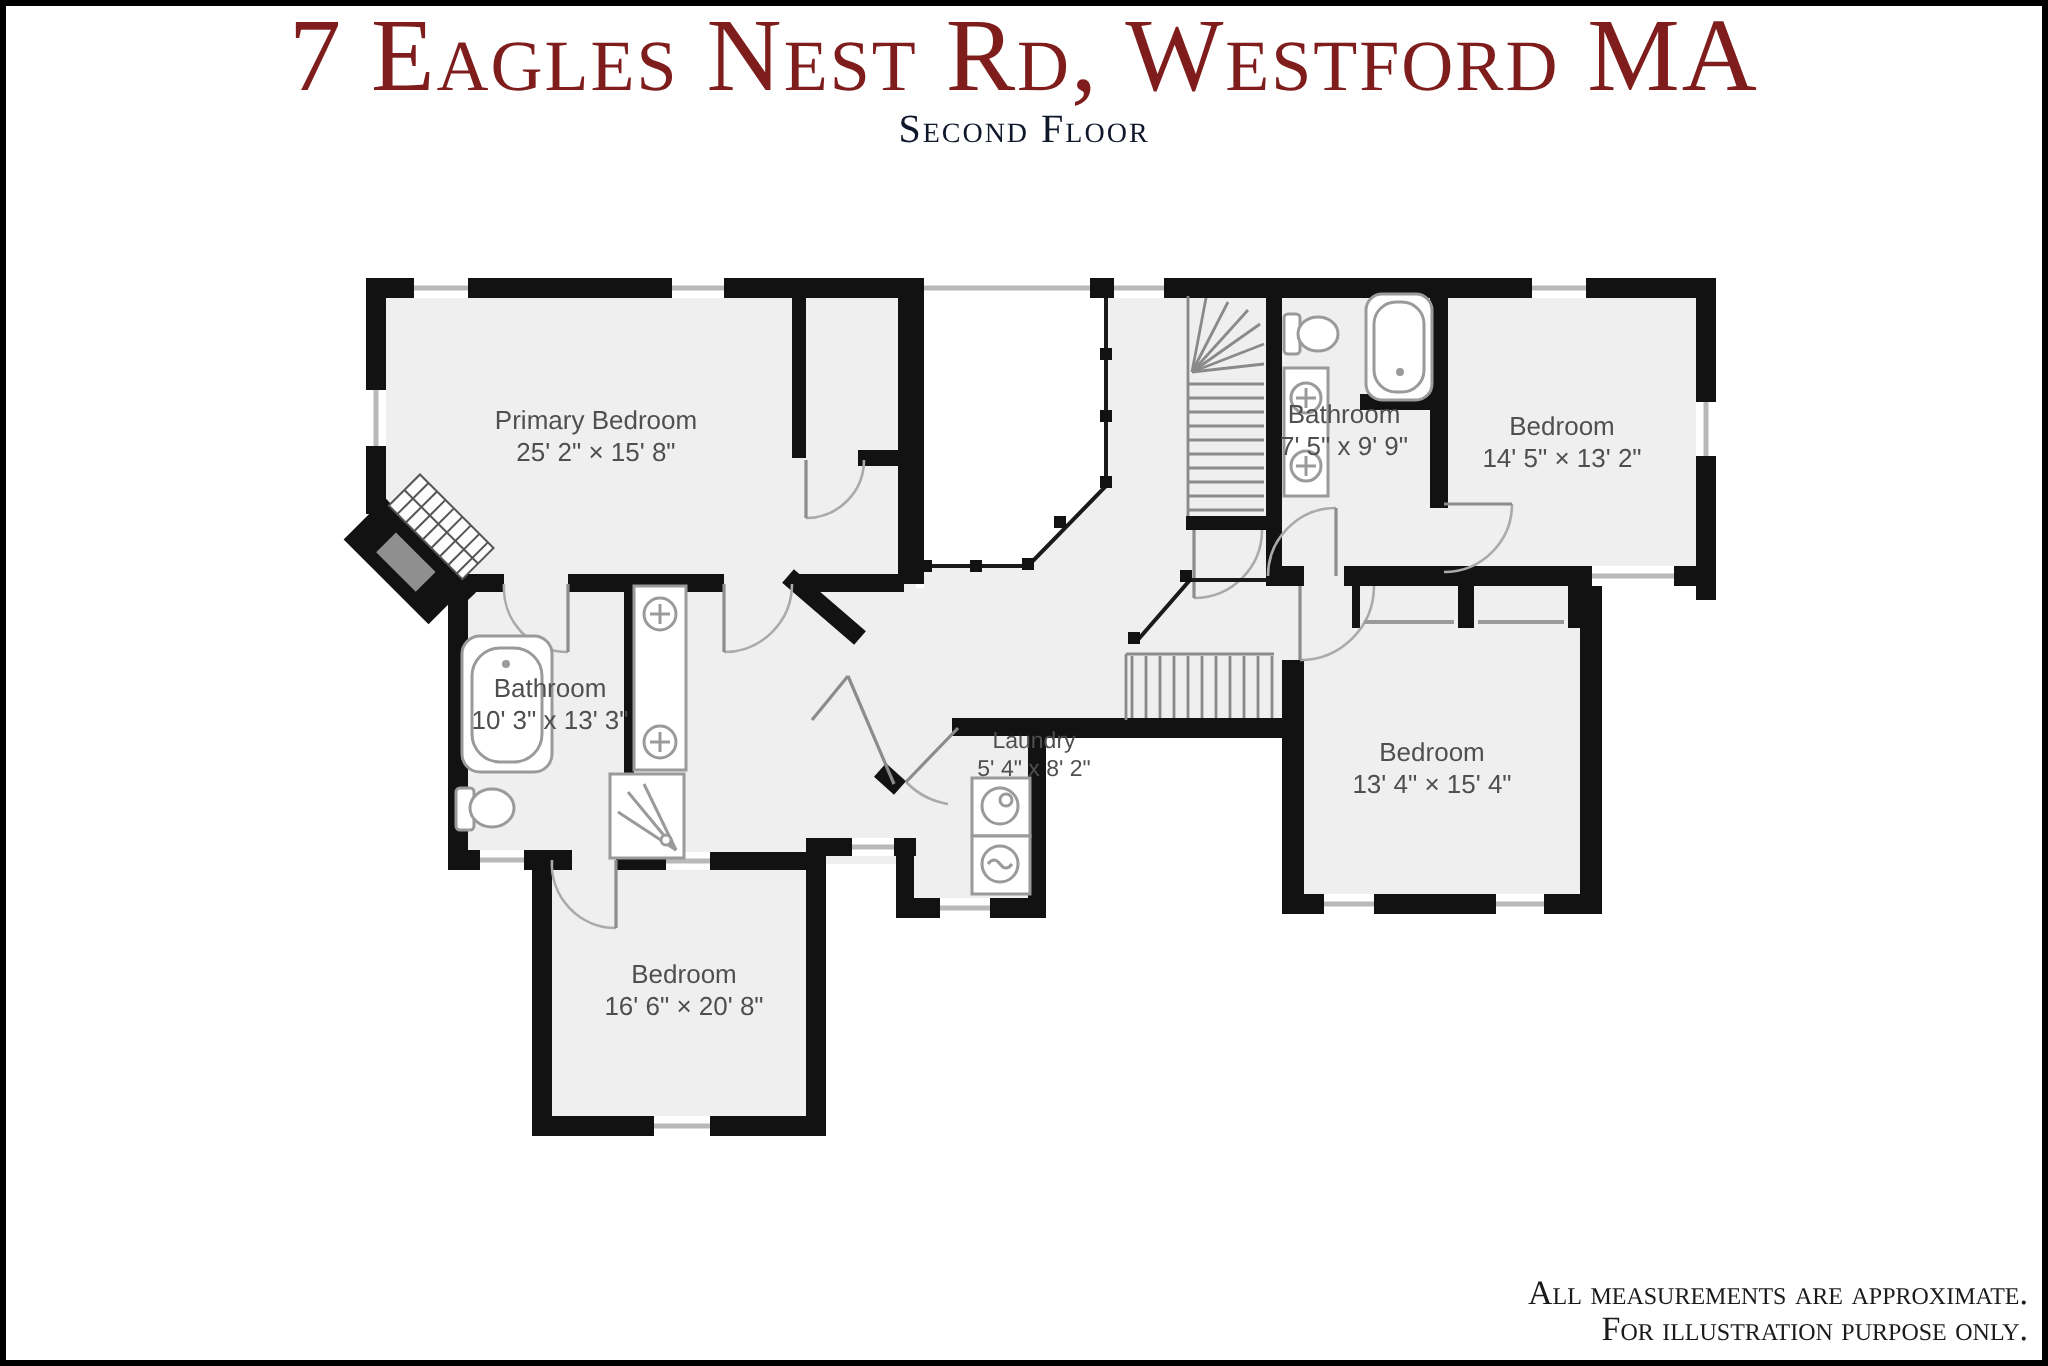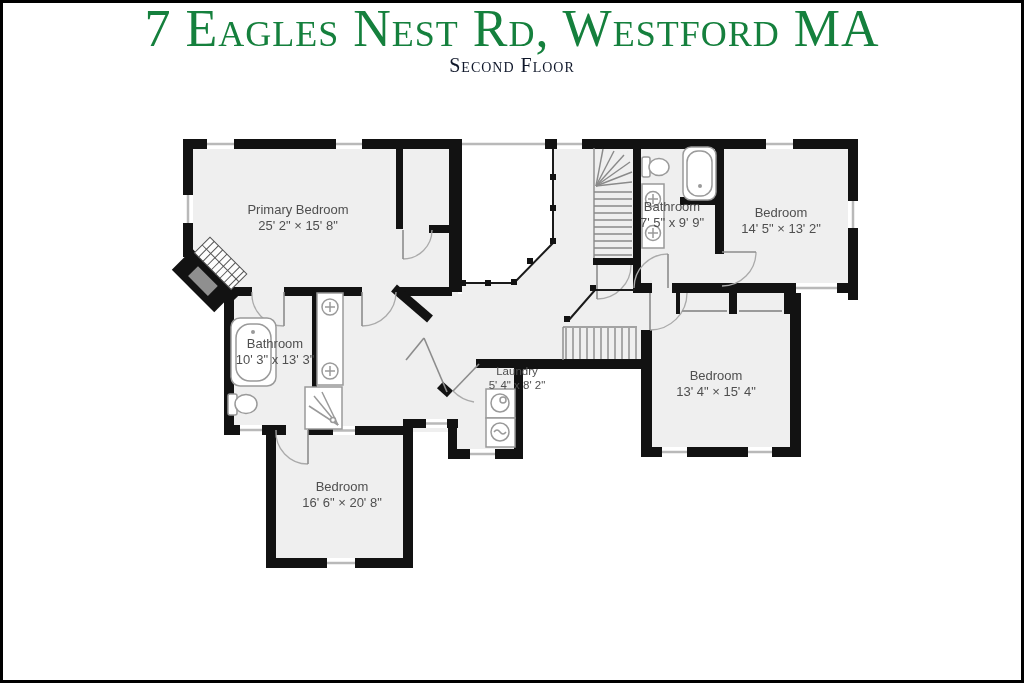--- a/index.html
+++ b/index.html
@@ -1,21 +1,21 @@
 <!DOCTYPE html>
 <html><head>
 <meta charset="utf-8">
 <style>
   html,body{margin:0;padding:0;background:#888;}
   .page{position:relative;width:1024px;height:683px;background:#ffffff;overflow:hidden;
         font-family:"Liberation Sans",sans-serif;}
   .frame{position:absolute;inset:0;border:3px solid #000;pointer-events:none;z-index:50;}
   .header{position:absolute;top:0;left:0;right:0;text-align:center;z-index:10;}
   .title{font-family:"Liberation Serif",serif;font-variant:small-caps;font-size:52px;
-         line-height:1.02;color:#15803d;margin:2px 0 0 0;font-weight:normal;letter-spacing:1px;}
+         line-height:1.02;color:#7f1d1d;margin:2px 0 0 0;font-weight:normal;letter-spacing:1px;}
   .subtitle{font-family:"Liberation Serif",serif;font-variant:small-caps;font-size:20px;
             line-height:1;color:#0f172a;margin:0;font-weight:normal;letter-spacing:1px;}
   .plan-svg{position:absolute;left:0;top:0;z-index:1;}
   .room-label{position:absolute;transform:translate(-50%,-50%);text-align:center;
               color:#4f4f4f;font-size:13px;line-height:1.2;white-space:nowrap;z-index:5;}
   .room-label.small{font-size:11.5px;margin-left:29px;}
   .foot-note{position:absolute;right:10px;bottom:8px;text-align:right;z-index:10;
              font-family:"Liberation Serif",serif;font-variant:small-caps;font-size:17px;
              line-height:1.1;color:#1a1a1a;}
   .foot-disclaimer{position:absolute;left:25px;bottom:3px;z-index:10;font-size:7.5px;
@@ -306,13 +306,17 @@
   </div>
   <div class="room-label small" style="left:488px;top:379px;">
     <div>Laundry</div>
     <div>5' 4" x 8' 2"</div>
   </div>
   <div class="room-label" style="left:342px;top:495px;">
     <div>Bedroom</div>
     <div>16' 6" × 20' 8"</div>
   </div>
 
+  <div class="foot-note">
+    <div>All measurements are approximate.</div>
+    <div>For illustration purpose only.</div>
+  </div>
 </div>
 
 </body></html>

